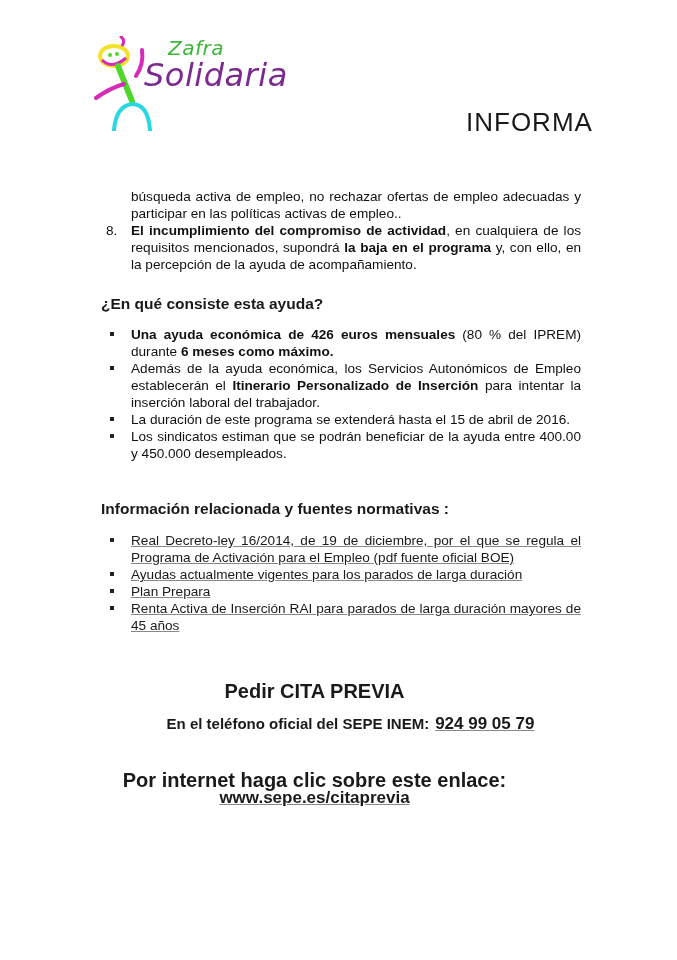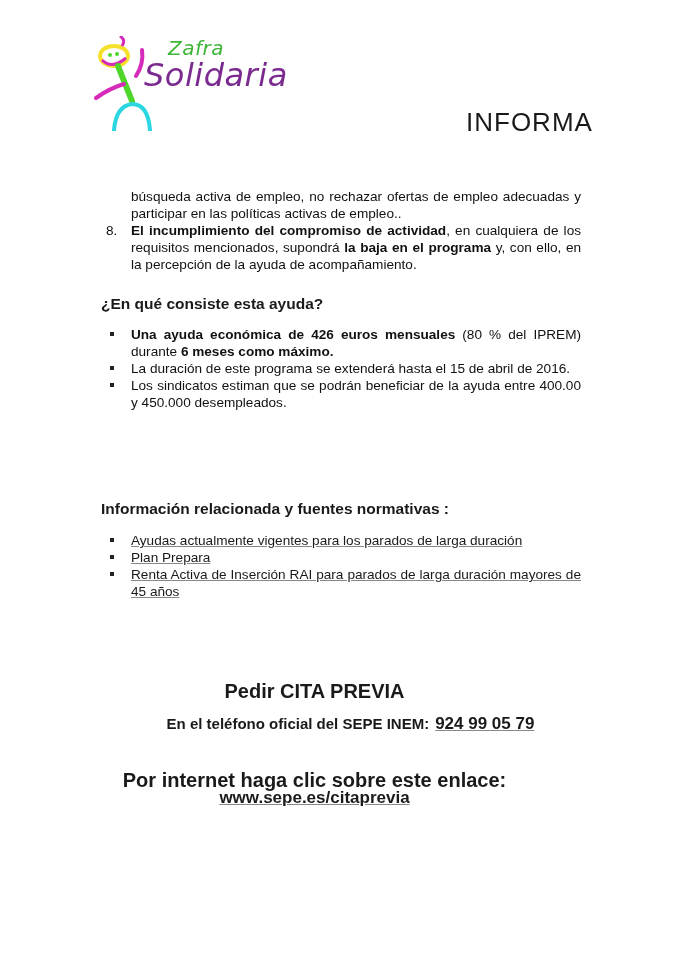--- a/index.html
+++ b/index.html
@@ -66,32 +66,37 @@
 </div>
 
 <h2 class="h-ayuda">¿En qué consiste esta ayuda?</h2>
 <ul class="bullets list-ayuda">
   <li class="justify">
     <span class="bullet"></span>
     <b>Una ayuda económica de 426 euros mensuales</b><span> (80 % del IPREM) durante </span><b>6 meses como máximo.</b>
   </li>
   <li class="justify">
     <span class="bullet"></span>
+    <span>Además de la ayuda económica, los Servicios Autonómicos de Empleo establecerán el </span><b>Itinerario Personalizado de Inserción</b><span> para intentar la inserción laboral del trabajador.</span>
+  </li>
+  <li class="justify">
+    <span class="bullet"></span>
     <span>La duración de este programa se extenderá hasta el 15 de abril de 2016.</span>
   </li>
   <li class="justify">
     <span class="bullet"></span>
     <span>Los sindicatos estiman que se podrán beneficiar de la ayuda entre 400.00 y 450.000 desempleados.</span>
   </li>
 </ul>
 
 <h2 class="h-info">Información relacionada y fuentes normativas :</h2>
 <ul class="bullets list-info">
   <li class="justify">
     <span class="bullet"></span>
+    <a class="link">Real Decreto-ley 16/2014, de 19 de diciembre, por el que se regula el Programa de Activación para el Empleo (pdf fuente oficial BOE)</a>
   </li>
   <li>
     <span class="bullet"></span>
     <a class="link">Ayudas actualmente vigentes para los parados de larga duración</a>
   </li>
   <li>
     <span class="bullet"></span>
     <a class="link">Plan Prepara</a>
   </li>
   <li class="justify">

